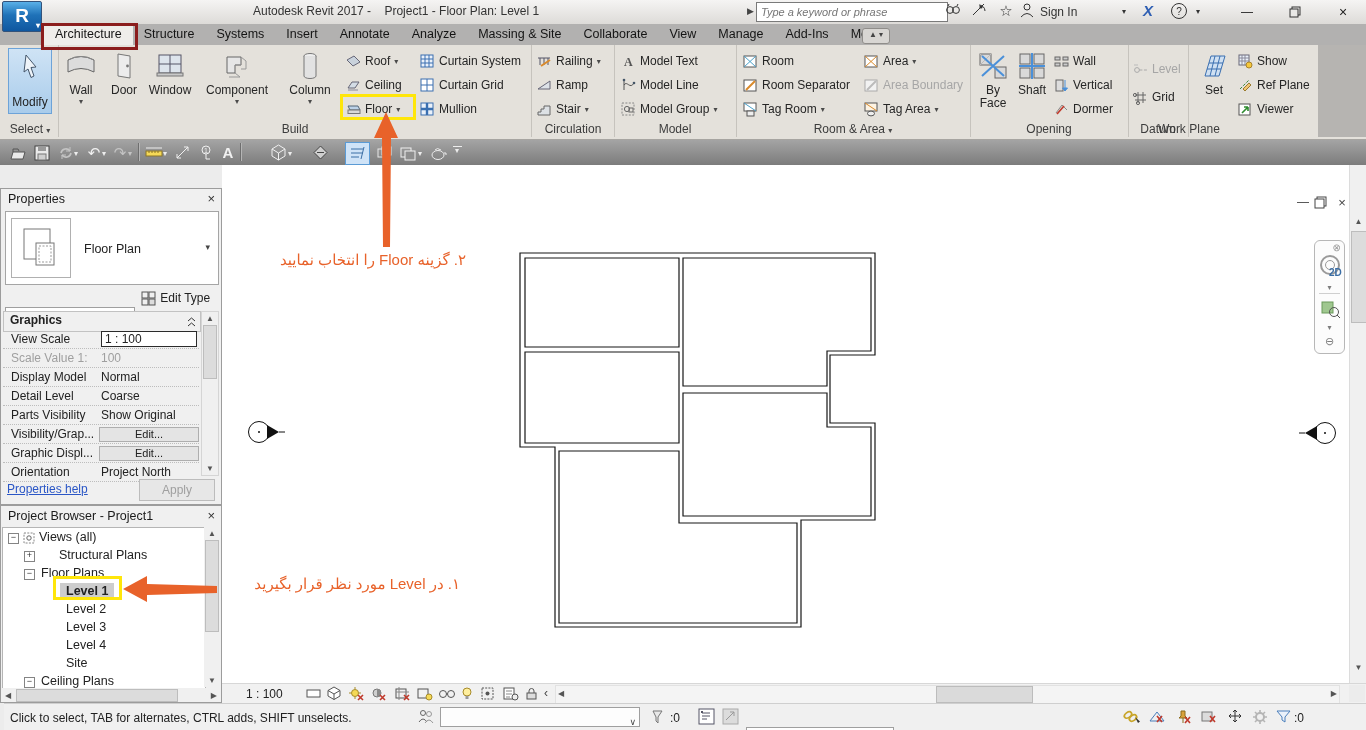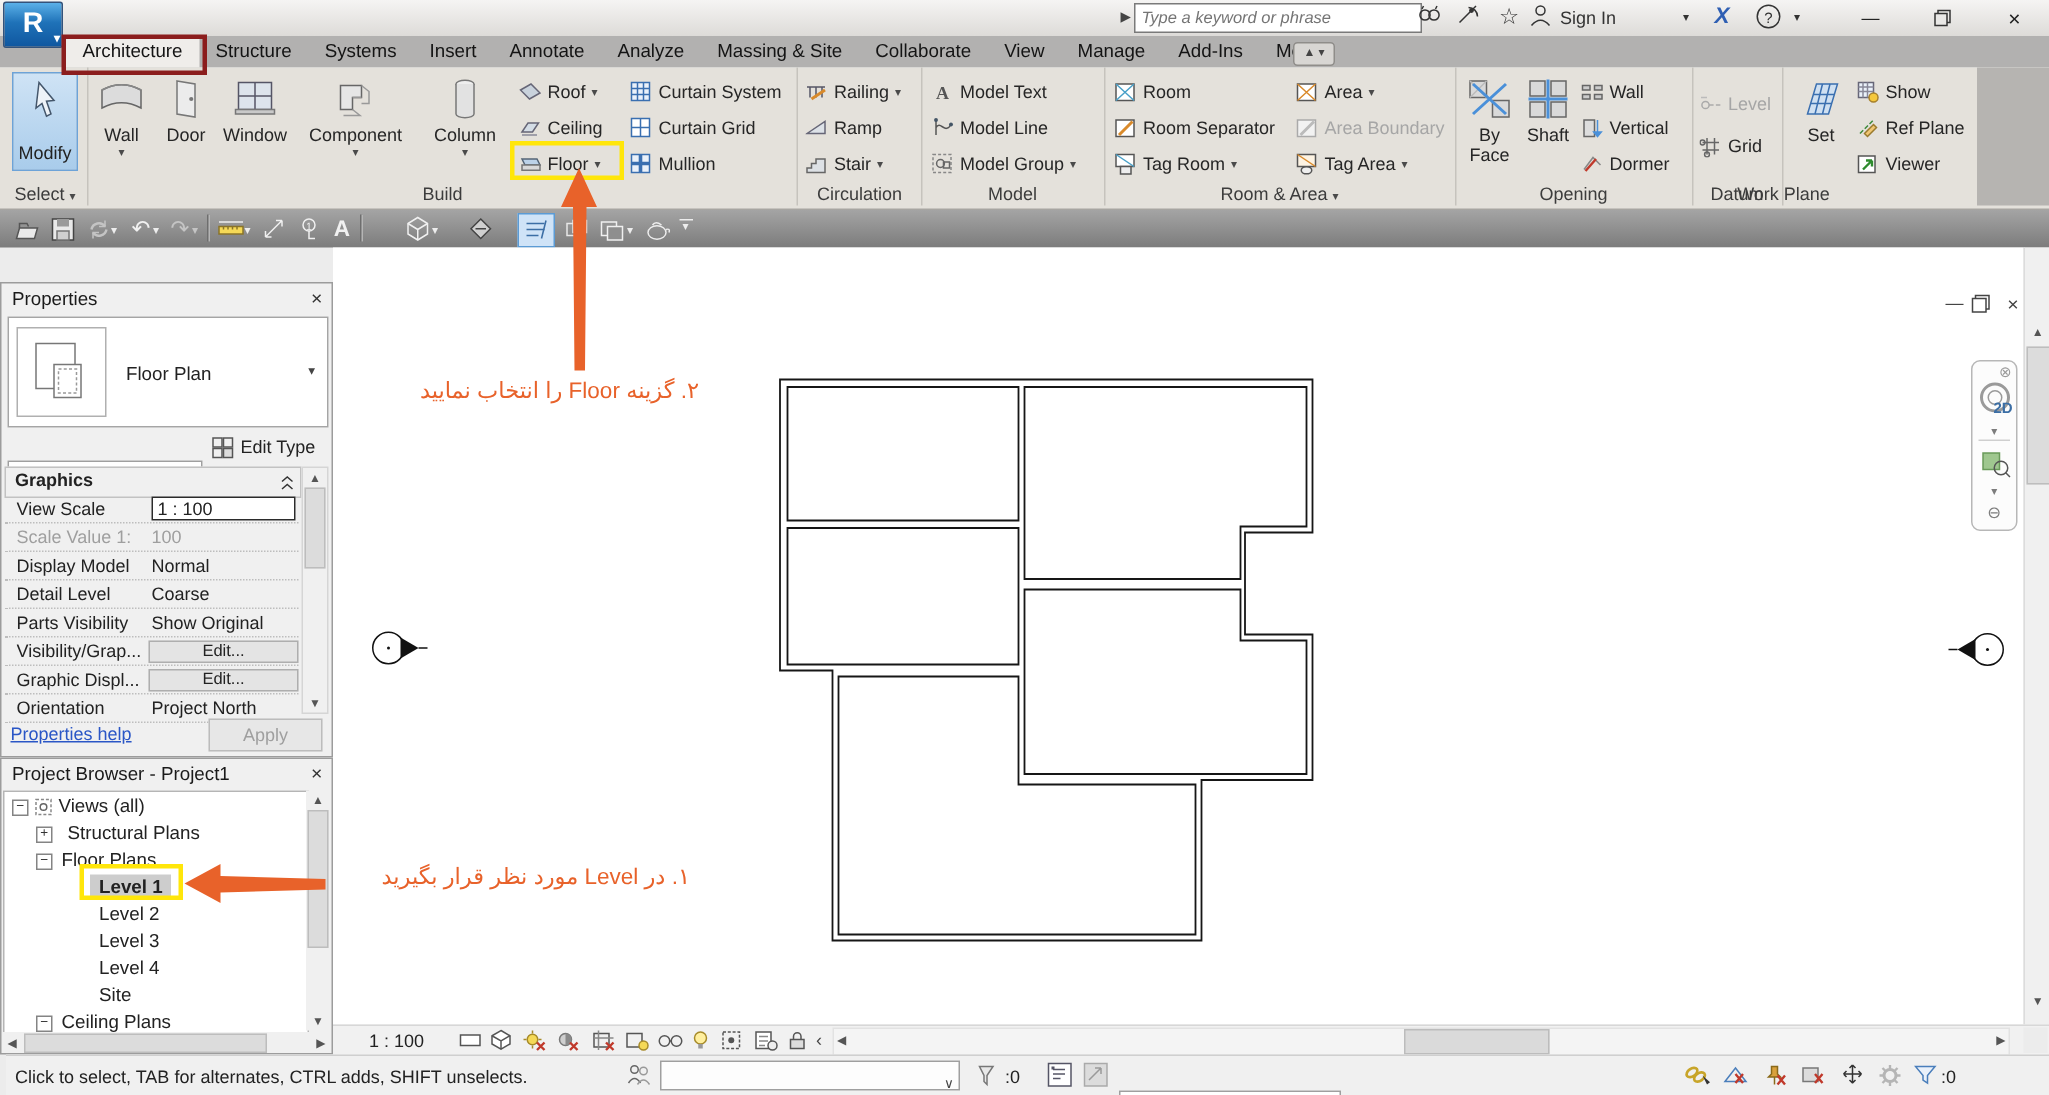--- a/index.html
+++ b/index.html
@@ -80,20 +80,21 @@
   
   .ybox{border:3px solid #ffe60a;z-index:55;}
   #redbox{left:41px;top:23px;width:91px;height:21px;border:3px solid #8b1d1d;z-index:55;}
   #arrows{left:0;top:0;width:1366px;height:730px;pointer-events:none;z-index:80;}
   svg{display:block;}
 </style>
 </head>
 <body>
 
 <div id="titlebar" class="abs">
+  <div class="abs ttxt" style="left:253px;top:4px;"><span>Autodesk Revit 2017 -</span>    <span>Project1 - Floor Plan: Level 1</span></div>
   <div class="abs" style="left:747px;top:6px;color:#444;font-size:9px;">▶</div>
   <input id="searchbox" class="abs" placeholder="Type a keyword or phrase" style="">
   <div class="abs tbico" style="left:944px;width:22px;">
     <svg width="18" height="16">
         <circle cx="6" cy="8" r="3.4" fill="none" stroke="#333"></circle>
         <circle cx="12" cy="8" r="3.4" fill="none" stroke="#333"></circle>
         <path d="M4,4 L5,2 M13,4 L14,2" stroke="#333"></path>
       </svg>
   </div>
   <div class="abs tbico" style="left:970px;width:22px;">
@@ -820,21 +821,21 @@
       <span style="position:absolute;left:20px;top:4px;">
           <svg width="12" height="12">
             <rect x="1" y="1" width="10" height="10" fill="none" stroke="#888" stroke-dasharray="2,1.3"></rect>
             <circle cx="6" cy="6" r="2.2" fill="none" stroke="#666"></circle>
           </svg>
         </span>
       <span style="margin-left:36px;">Views (all)</span>
     </div>
     <div class="treerow">
       <span class="expbox" style="left:21px;">+</span>
-      <span style="margin-left:42px;">Structural Plans</span>
+      <span style="margin-left:56px;">Structural Plans</span>
     </div>
     <div class="treerow">
       <span class="expbox" style="left:21px;">−</span>
       <span style="margin-left:38px;">Floor Plans</span>
     </div>
     <div class="treerow">
       <span style="position:absolute;left:57px;top:1px;height:16px;padding:0 6px;background:#cdcdcd;font-weight:bold;line-height:16px;">Level 1</span>
     </div>
     <div class="treerow"><span style="margin-left:63px;">Level 2</span></div>
     <div class="treerow"><span style="margin-left:63px;">Level 3</span></div>

